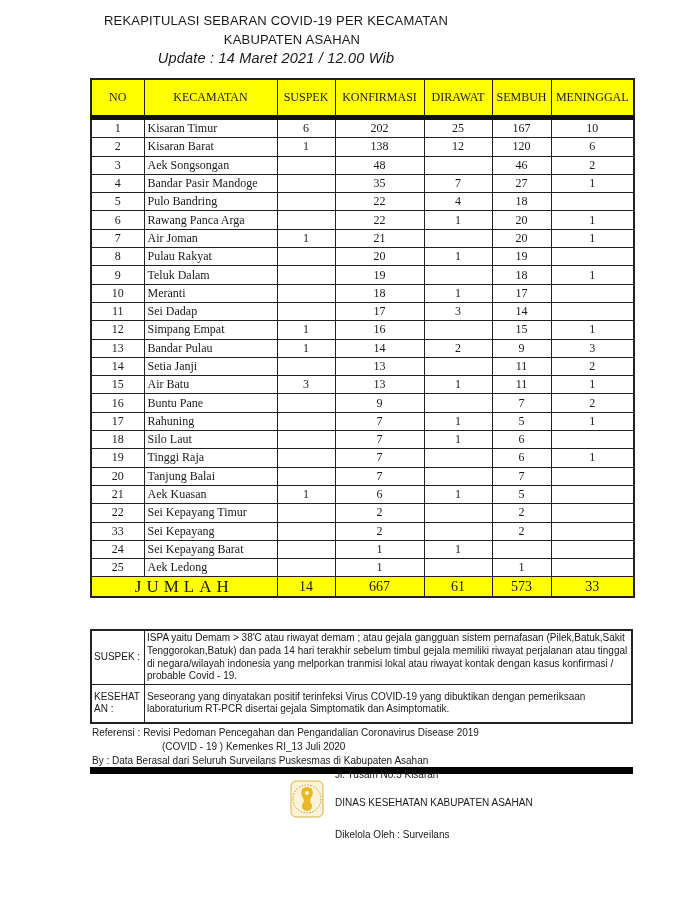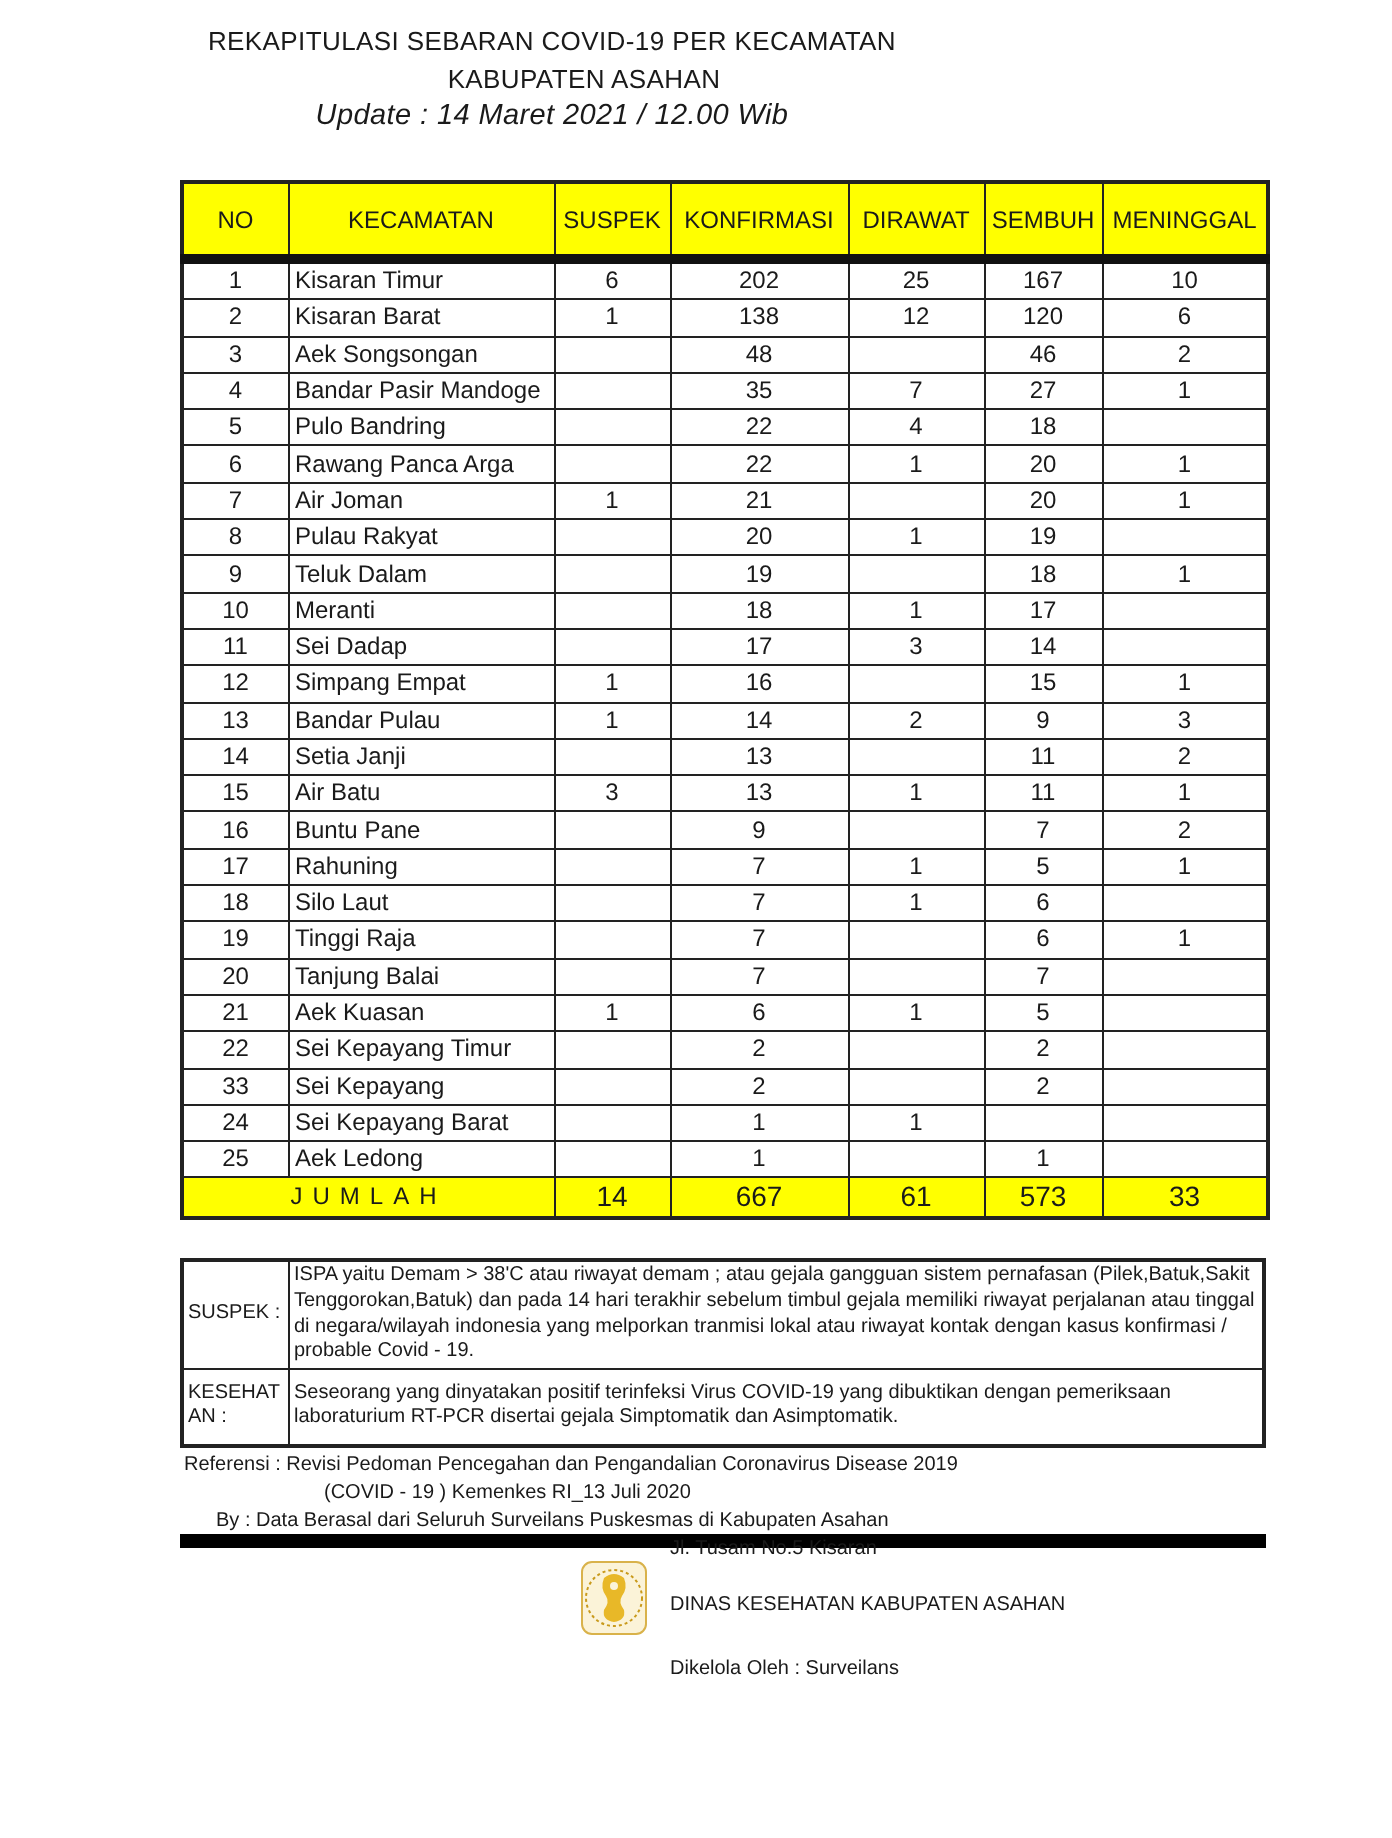--- a/index.html
+++ b/index.html
@@ -3,37 +3,37 @@
   <meta charset="utf-8">
   <style>
     html, body { margin: 0; padding: 0; background: #ffffff; }
     body { width: 696px; height: 919px; position: relative; overflow: hidden;
            font-family: "Liberation Sans", "DejaVu Sans", sans-serif; color: #1a1a1a; }
     .title { position: absolute; left: 0; width: 552px; text-align: center; font-size: 13px; letter-spacing: 0.2px; }
     .t1 { top: 13px; }
     .t2 { top: 32px; padding-left: 16px; }
     .t3 { top: 50px; font-style: italic; font-size: 14.5px; }
 
-    table.main { position: absolute; left: 90px; top: 90px; width: 543px; border-collapse: collapse;
-                 font-size: 12px; table-layout: fixed; border: 2px solid #222; }
+    table.main { position: absolute; left: 90px; top: 78px; width: 543px; border-collapse: collapse;
+                 font-size: 12px; table-layout: fixed; border: 2px solid #222; font-family: Liberation Serif, serif; }
     table.main th { background: #ffff00; font-weight: normal; height: 35px; border: 1.5px solid #222;
                     border-bottom: 5px solid #111; font-size: 12px; padding: 0; text-align: center; }
     table.main td { height: 17.3px; border: 1.5px solid #222; padding: 0; text-align: center; line-height: 17px; }
     table.main td.name { text-align: left; padding-left: 3px; white-space: nowrap; }
     table.main tr.total td { background: #ffff00; font-size: 14px; height: 19px; }
-    table.main tr.total td.jl { letter-spacing: 5px; font-size: 12px; margin-top: 40px; }
+    table.main tr.total td.jl { letter-spacing: 5px; font-size: 17px; margin-top: 40px; }
 
     table.defs { position: absolute; left: 90px; top: 629px; width: 543px; border-collapse: collapse;
                  table-layout: fixed; font-size: 10px; border: 2px solid #222; }
     table.defs td { border: 1.5px solid #222; vertical-align: middle; padding: 1px 2px; line-height: 12.8px; }
     table.defs td.lbl { width: 48px; font-size: 10px; }
     .ref { position: absolute; left: 92px; font-size: 10px; }
     .ref1 { top: 727px; }
     .ref2 { top: 741px; left: 162px; }
-    .by { position: absolute; left: 108px; top: 755px; font-size: 10px; }
+    .by { position: absolute; left: 92px; top: 755px; font-size: 10px; }
     .bar { position: absolute; left: 90px; top: 767px; width: 543px; height: 7px; background: #000; }
     .logo { position: absolute; left: 290px; top: 780px; width: 34px; height: 38px; }
     .org { position: absolute; left: 335px; font-size: 10px; }
     .o1 { top: 781px; margin-top: 48px; } .o2 { top: 797px; } .o3 { top: 769px; text-align: center; }
   </style>
 </head>
 <body>
 
 <div class="title t1">REKAPITULASI SEBARAN COVID-19 PER KECAMATAN</div>
 <div class="title t2">KABUPATEN ASAHAN</div>

